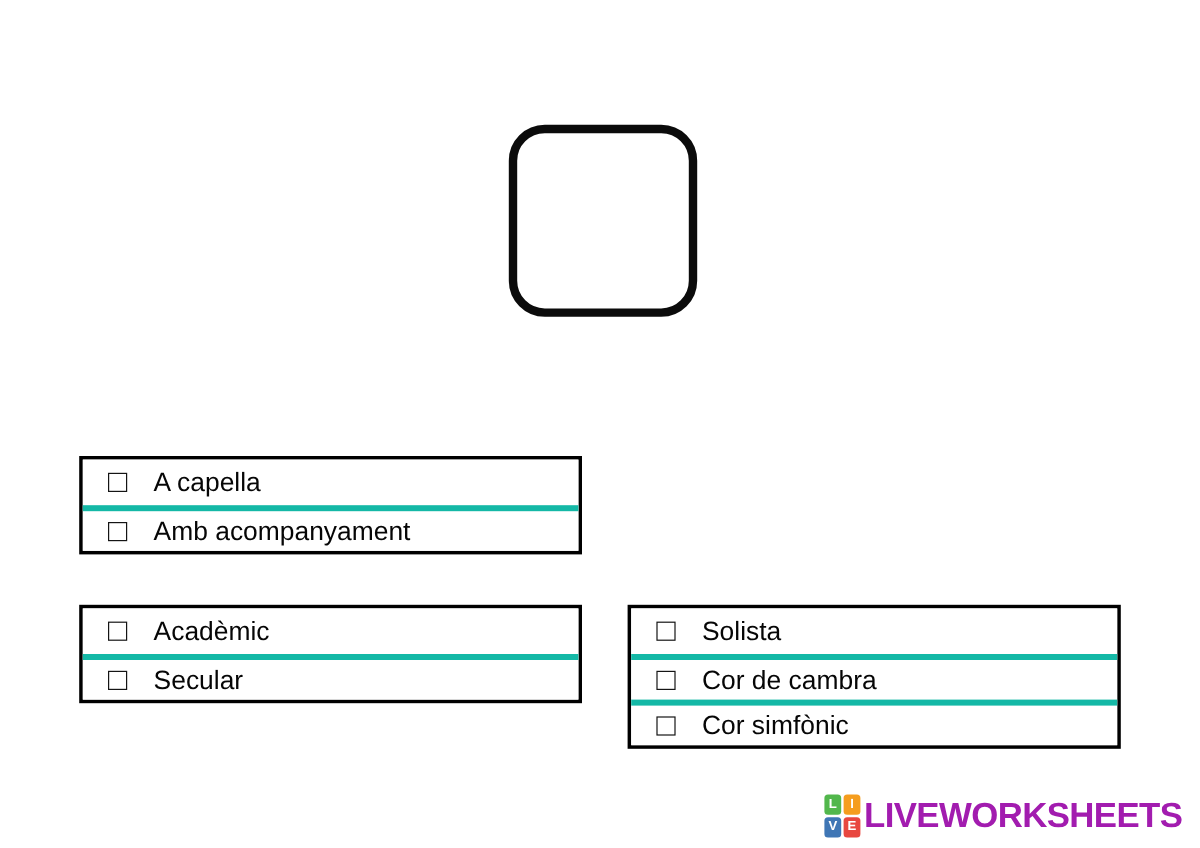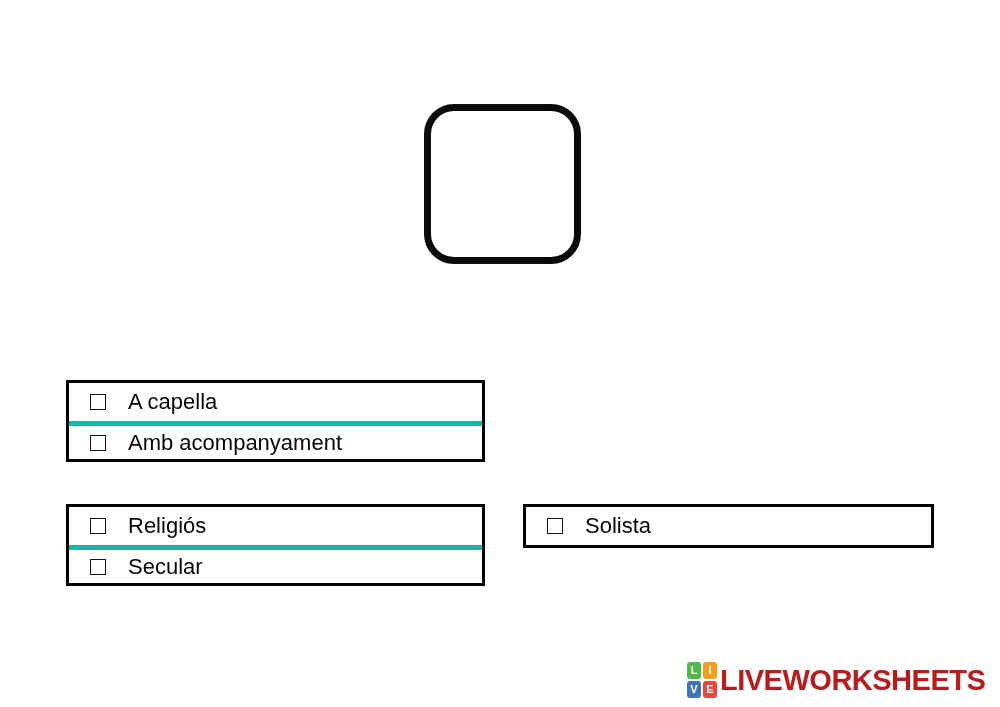--- a/index.html
+++ b/index.html
@@ -102,37 +102,45 @@
         <span class="option-label">A capella</span>
       </div>
       <div class="row">
         <span class="checkbox"></span>
         <span class="option-label">Amb acompanyament</span>
       </div>
     </div>
   <div class="group g2">
       <div class="row">
         <span class="checkbox"></span>
-        <span class="option-label">Religiós</span>
+        <span class="option-label">Acadèmic</span>
       </div>
       <div class="row">
         <span class="checkbox"></span>
         <span class="option-label">Secular</span>
       </div>
     </div>
   <div class="group g3">
       <div class="row">
         <span class="checkbox"></span>
         <span class="option-label">Solista</span>
       </div>
+      <div class="row">
+        <span class="checkbox"></span>
+        <span class="option-label">Cor de cambra</span>
+      </div>
+      <div class="row">
+        <span class="checkbox"></span>
+        <span class="option-label">Cor simfònic</span>
+      </div>
     </div>
 
   <div class="logo">
     <span class="logo-grid">
         <span class="tile" style="background: rgb(82, 183, 76);">L</span>
         <span class="tile" style="background: rgb(245, 157, 30);">I</span>
         <span class="tile" style="background: rgb(63, 118, 181);">V</span>
         <span class="tile" style="background: rgb(232, 71, 63);">E</span>
       </span>
-    <span class="logo-text" style="color: #b91c1c;">LIVEWORKSHEETS</span>
+    <span class="logo-text" style="color: #a21caf;">LIVEWORKSHEETS</span>
   </div>
 
 </div>
 
 </body></html>

